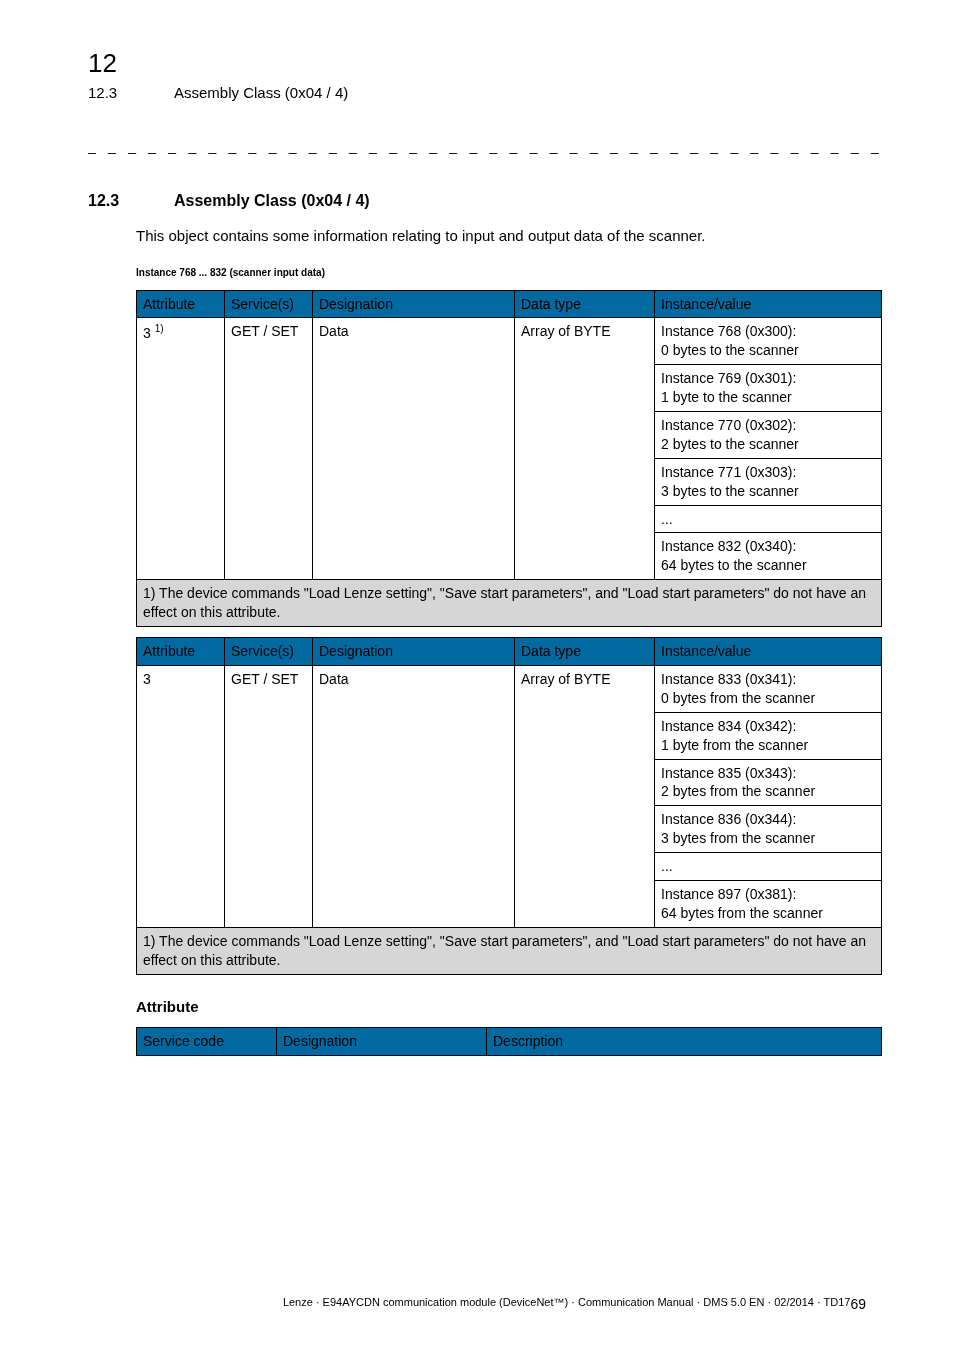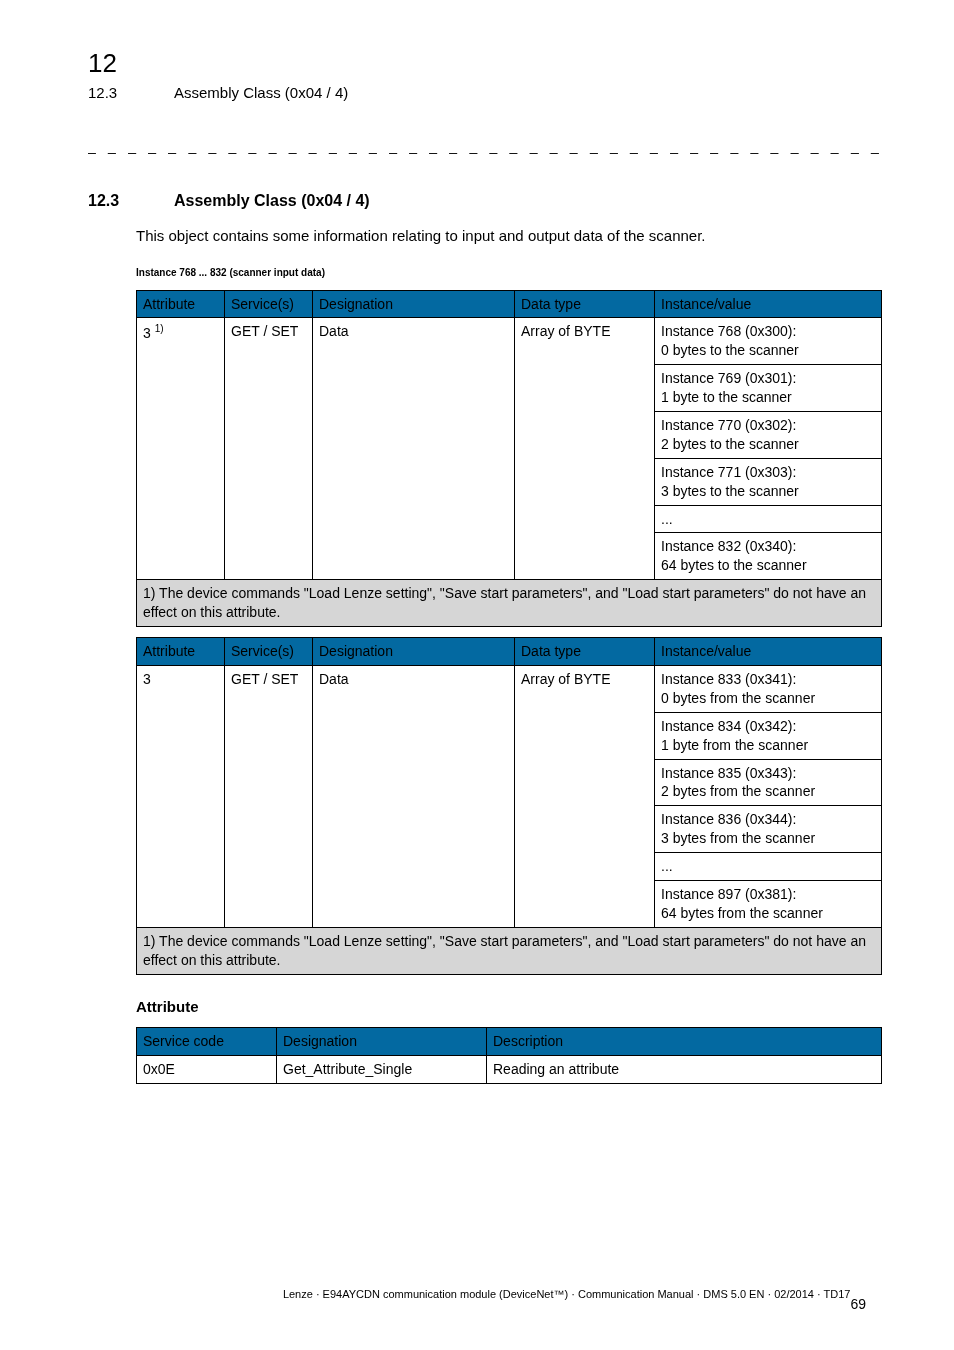--- a/index.html
+++ b/index.html
@@ -110,21 +110,20 @@
     bottom: 36px;
     left: 96px;
     right: 88px;
     font-size: 11px;
     color: #000;
     display: flex;
     justify-content: flex-end;
   }
   .footer .pagenum {
     font-size: 14px;
-    margin-top: 8px;
   }
 </style>
 </head>
 <body>
 
 <div class="page">
 
   <div class="chapter-line">
     <span class="chapter-num">12</span>
   </div>
@@ -244,25 +243,20 @@
           <col>
       </colgroup>
       <thead>
         <tr>
           <th>Service code</th>
           <th>Designation</th>
           <th>Description</th>
         </tr>
       </thead>
       <tbody>
-        <tr>
-          <td>0x0E</td>
-          <td>Get_Attribute_Single</td>
-          <td>Reading an attribute</td>
-        </tr>
       </tbody>
     </table>
   </div>
 
   <div class="footer">
     <span>Lenze · E94AYCDN communication module (DeviceNet™) · Communication Manual · DMS 5.0 EN · 02/2014 · TD17</span>
     <span class="pagenum">69</span>
   </div>
 </div>
 

